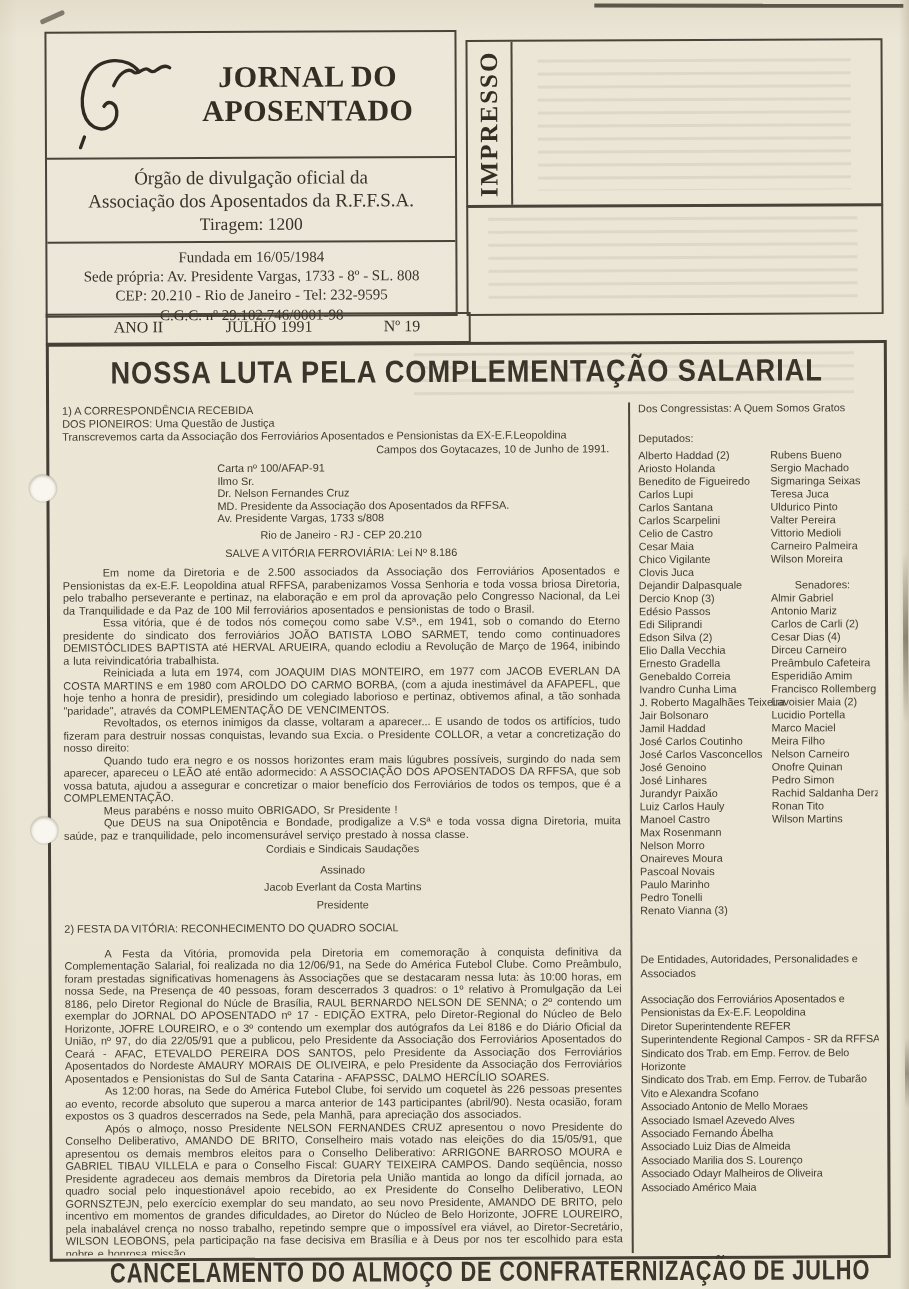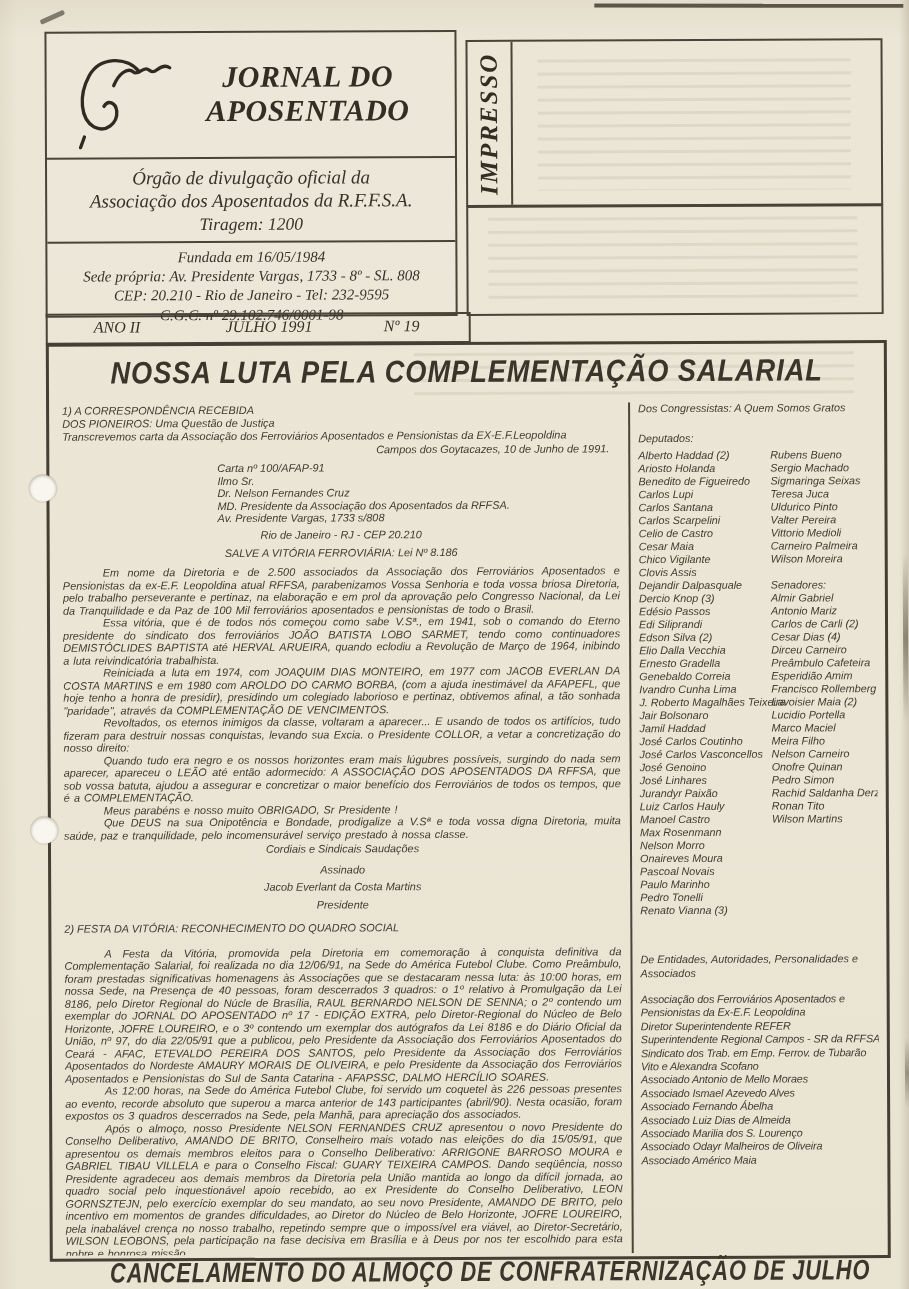--- a/index.html
+++ b/index.html
@@ -4,21 +4,20 @@
 <style>
   html,body{margin:0;padding:0;background:#9a958a;}
   .sheet{
     position:relative;width:909px;height:1289px;overflow:hidden;
     background:
       linear-gradient(90deg, rgba(190,180,150,.18) 0, transparent 18px),
       linear-gradient(270deg, rgba(140,128,100,.25) 0, transparent 10px),
       linear-gradient(180deg, #e4ddcb 0, #ece6d7 40px, #ebe5d5 60%, #e9e3d2 100%);
     font-family:"Liberation Sans", sans-serif;
     color:#3f3930;
-    font-style:italic;
   }
   .tilt{position:absolute;inset:0;transform:rotate(-0.25deg);transform-origin:50% 48%;}
 
   
   .artifact-topline{position:absolute;top:5px;left:597px;width:309px;height:4px;background:#433d33;opacity:.85;transform:rotate(.3deg);}
   .artifact-corner{position:absolute;top:13px;left:42px;width:26px;height:5px;background:#4a4338;border-radius:2px;opacity:.65;transform:rotate(-24deg);}
   .artifact-rightsmudge{position:absolute;top:555px;right:1px;width:5px;height:170px;background:linear-gradient(180deg,transparent,rgba(60,50,35,.5),transparent);}
   .artifact-rightsmudge2{position:absolute;top:1040px;right:2px;width:4px;height:70px;background:linear-gradient(180deg,transparent,rgba(60,50,35,.4),transparent);}
   .hole{position:absolute;left:30px;width:27px;height:27px;border-radius:50%;background:#f8f6ef;
         box-shadow:inset 0 1px 3px rgba(90,80,60,.4), 0 0 0 1px rgba(120,110,90,.18);z-index:40;}
@@ -32,21 +31,21 @@
   .mast-title{padding:27px 4px 0 118px;text-align:center;font-family:"Liberation Serif",serif;font-weight:bold;
               font-size:30px;line-height:1.12;letter-spacing:.5px;color:#332d24;}
   .mast-sec2{height:75px;border-top:2.5px solid #4a4339;text-align:center;padding-top:7px;
              font-family:"Liberation Serif",serif;font-size:19px;line-height:1.22;color:#38322a;}
   .mast-sec2 .tiragem{font-size:17.5px;margin-top:2px;}
   .mast-sec3{border-top:2.5px solid #4a4339;text-align:center;padding-top:5px;
              font-family:"Liberation Serif",serif;font-size:15px;line-height:1.28;color:#38322a;}
   .ano-row{position:absolute;left:47px;top:312px;width:421px;height:27px;border:2.5px solid #4a4339;
            font-family:"Liberation Serif",serif;font-size:16px;color:#38322a;}
   .ano-row span{position:absolute;top:3px;}
-  .ano-a{left:46px}.ano-b{left:178px}.ano-c{left:336px}
+  .ano-a{left:66px}.ano-b{left:178px}.ano-c{left:336px}
 
   
   .impresso-wrap{position:absolute;left:468px;top:40px;width:413px;height:163px;border:2.5px solid #4a4339;}
   .impresso-cell{position:absolute;left:0;top:0;bottom:0;width:43px;border-right:2.5px solid #4a4339;
                  display:flex;align-items:center;justify-content:center;}
   .impresso-text{transform:rotate(-90deg);white-space:nowrap;font-family:"Liberation Serif",serif;
                  font-weight:bold;font-size:25px;letter-spacing:2px;color:#332d24;}
   .impresso-wrap .ghost{left:70px;top:18px;right:30px;bottom:14px;}
   .box-b{position:absolute;left:468px;top:205.5px;width:413px;height:106px;border:2.5px solid #4a4339;}
   .box-b .ghost{left:20px;top:10px;right:24px;bottom:10px;}
@@ -76,21 +75,21 @@
   .s2-title{margin-top:11px;text-align:left;}
   .paras.s2{margin-top:12px;}
 
   .col-right{flex:1;border-left:2px solid #4a443a;margin-left:9px;padding-left:8px;
              font-size:10.8px;line-height:13px;text-align:left;color:#403a30;}
   .dep-label{margin-top:17px;}
   .dep-table{display:flex;margin-top:4px;}
   .dep-c1{width:132px;flex:none;}
   .dep-c2{flex:1;min-width:0;}
   .dep-item{white-space:nowrap;line-height:13px;}
-  .sen-label{margin-top:13px;line-height:13px;}
+  .sen-label{margin-top:13px;line-height:13px;margin-left:24px;}
   .ent-head{margin-top:36px;line-height:13.5px;}
   .ent-list{margin-top:13px;}
   .ent-item{line-height:13.4px;letter-spacing:-.15px;}
 
   
   .footer-headline{position:absolute;left:0;top:1256px;width:909px;text-align:center;}
   .footer-headline .fh{display:inline-block;transform:scaleX(.78);white-space:nowrap;
                        font-size:28px;font-weight:bold;letter-spacing:1px;color:#3b352c;}
 </style>
 </head>
@@ -200,21 +199,21 @@
             <div class="dep-c1">
                 <div class="dep-item">Alberto Haddad (2)</div>
                 <div class="dep-item">Ariosto Holanda</div>
                 <div class="dep-item">Benedito de Figueiredo</div>
                 <div class="dep-item">Carlos Lupi</div>
                 <div class="dep-item">Carlos Santana</div>
                 <div class="dep-item">Carlos Scarpelini</div>
                 <div class="dep-item">Celio de Castro</div>
                 <div class="dep-item">Cesar Maia</div>
                 <div class="dep-item">Chico Vigilante</div>
-                <div class="dep-item">Clovis Assis</div>
+                <div class="dep-item">Clovis Juca</div>
                 <div class="dep-item">Dejandir Dalpasquale</div>
                 <div class="dep-item">Dercio Knop (3)</div>
                 <div class="dep-item">Edésio Passos</div>
                 <div class="dep-item">Edi Siliprandi</div>
                 <div class="dep-item">Edson Silva (2)</div>
                 <div class="dep-item">Elio Dalla Vecchia</div>
                 <div class="dep-item">Ernesto Gradella</div>
                 <div class="dep-item">Genebaldo Correia</div>
                 <div class="dep-item">Ivandro Cunha Lima</div>
                 <div class="dep-item">J. Roberto Magalhães Teixeira</div>
@@ -268,20 +267,21 @@
                   <div class="dep-item">Ronan Tito</div>
                   <div class="dep-item">Wilson Martins</div>
                 </div>
             </div>
           </div>
           <div class="ent-head">De Entidades, Autoridades, Personalidades e Associados</div>
           <div class="ent-list">
               <div class="ent-item">Associação dos Ferroviários Aposentados e Pensionistas da Ex-E.F. Leopoldina</div>
               <div class="ent-item">Diretor Superintendente REFER</div>
               <div class="ent-item">Superintendente Regional Campos - SR da RFFSA</div>
+              <div class="ent-item">Sindicato dos Trab. em Emp. Ferrov. de Belo Horizonte</div>
               <div class="ent-item">Sindicato dos Trab. em Emp. Ferrov. de Tubarão</div>
               <div class="ent-item">Vito e Alexandra Scofano</div>
               <div class="ent-item">Associado Antonio de Mello Moraes</div>
               <div class="ent-item">Associado Ismael Azevedo Alves</div>
               <div class="ent-item">Associado Fernando Ábelha</div>
               <div class="ent-item">Associado Luiz Dias de Almeida</div>
               <div class="ent-item">Associado Marilia dos S. Lourenço</div>
               <div class="ent-item">Associado Odayr Malheiros de Oliveira</div>
               <div class="ent-item">Associado Américo Maia</div>
             </div>

